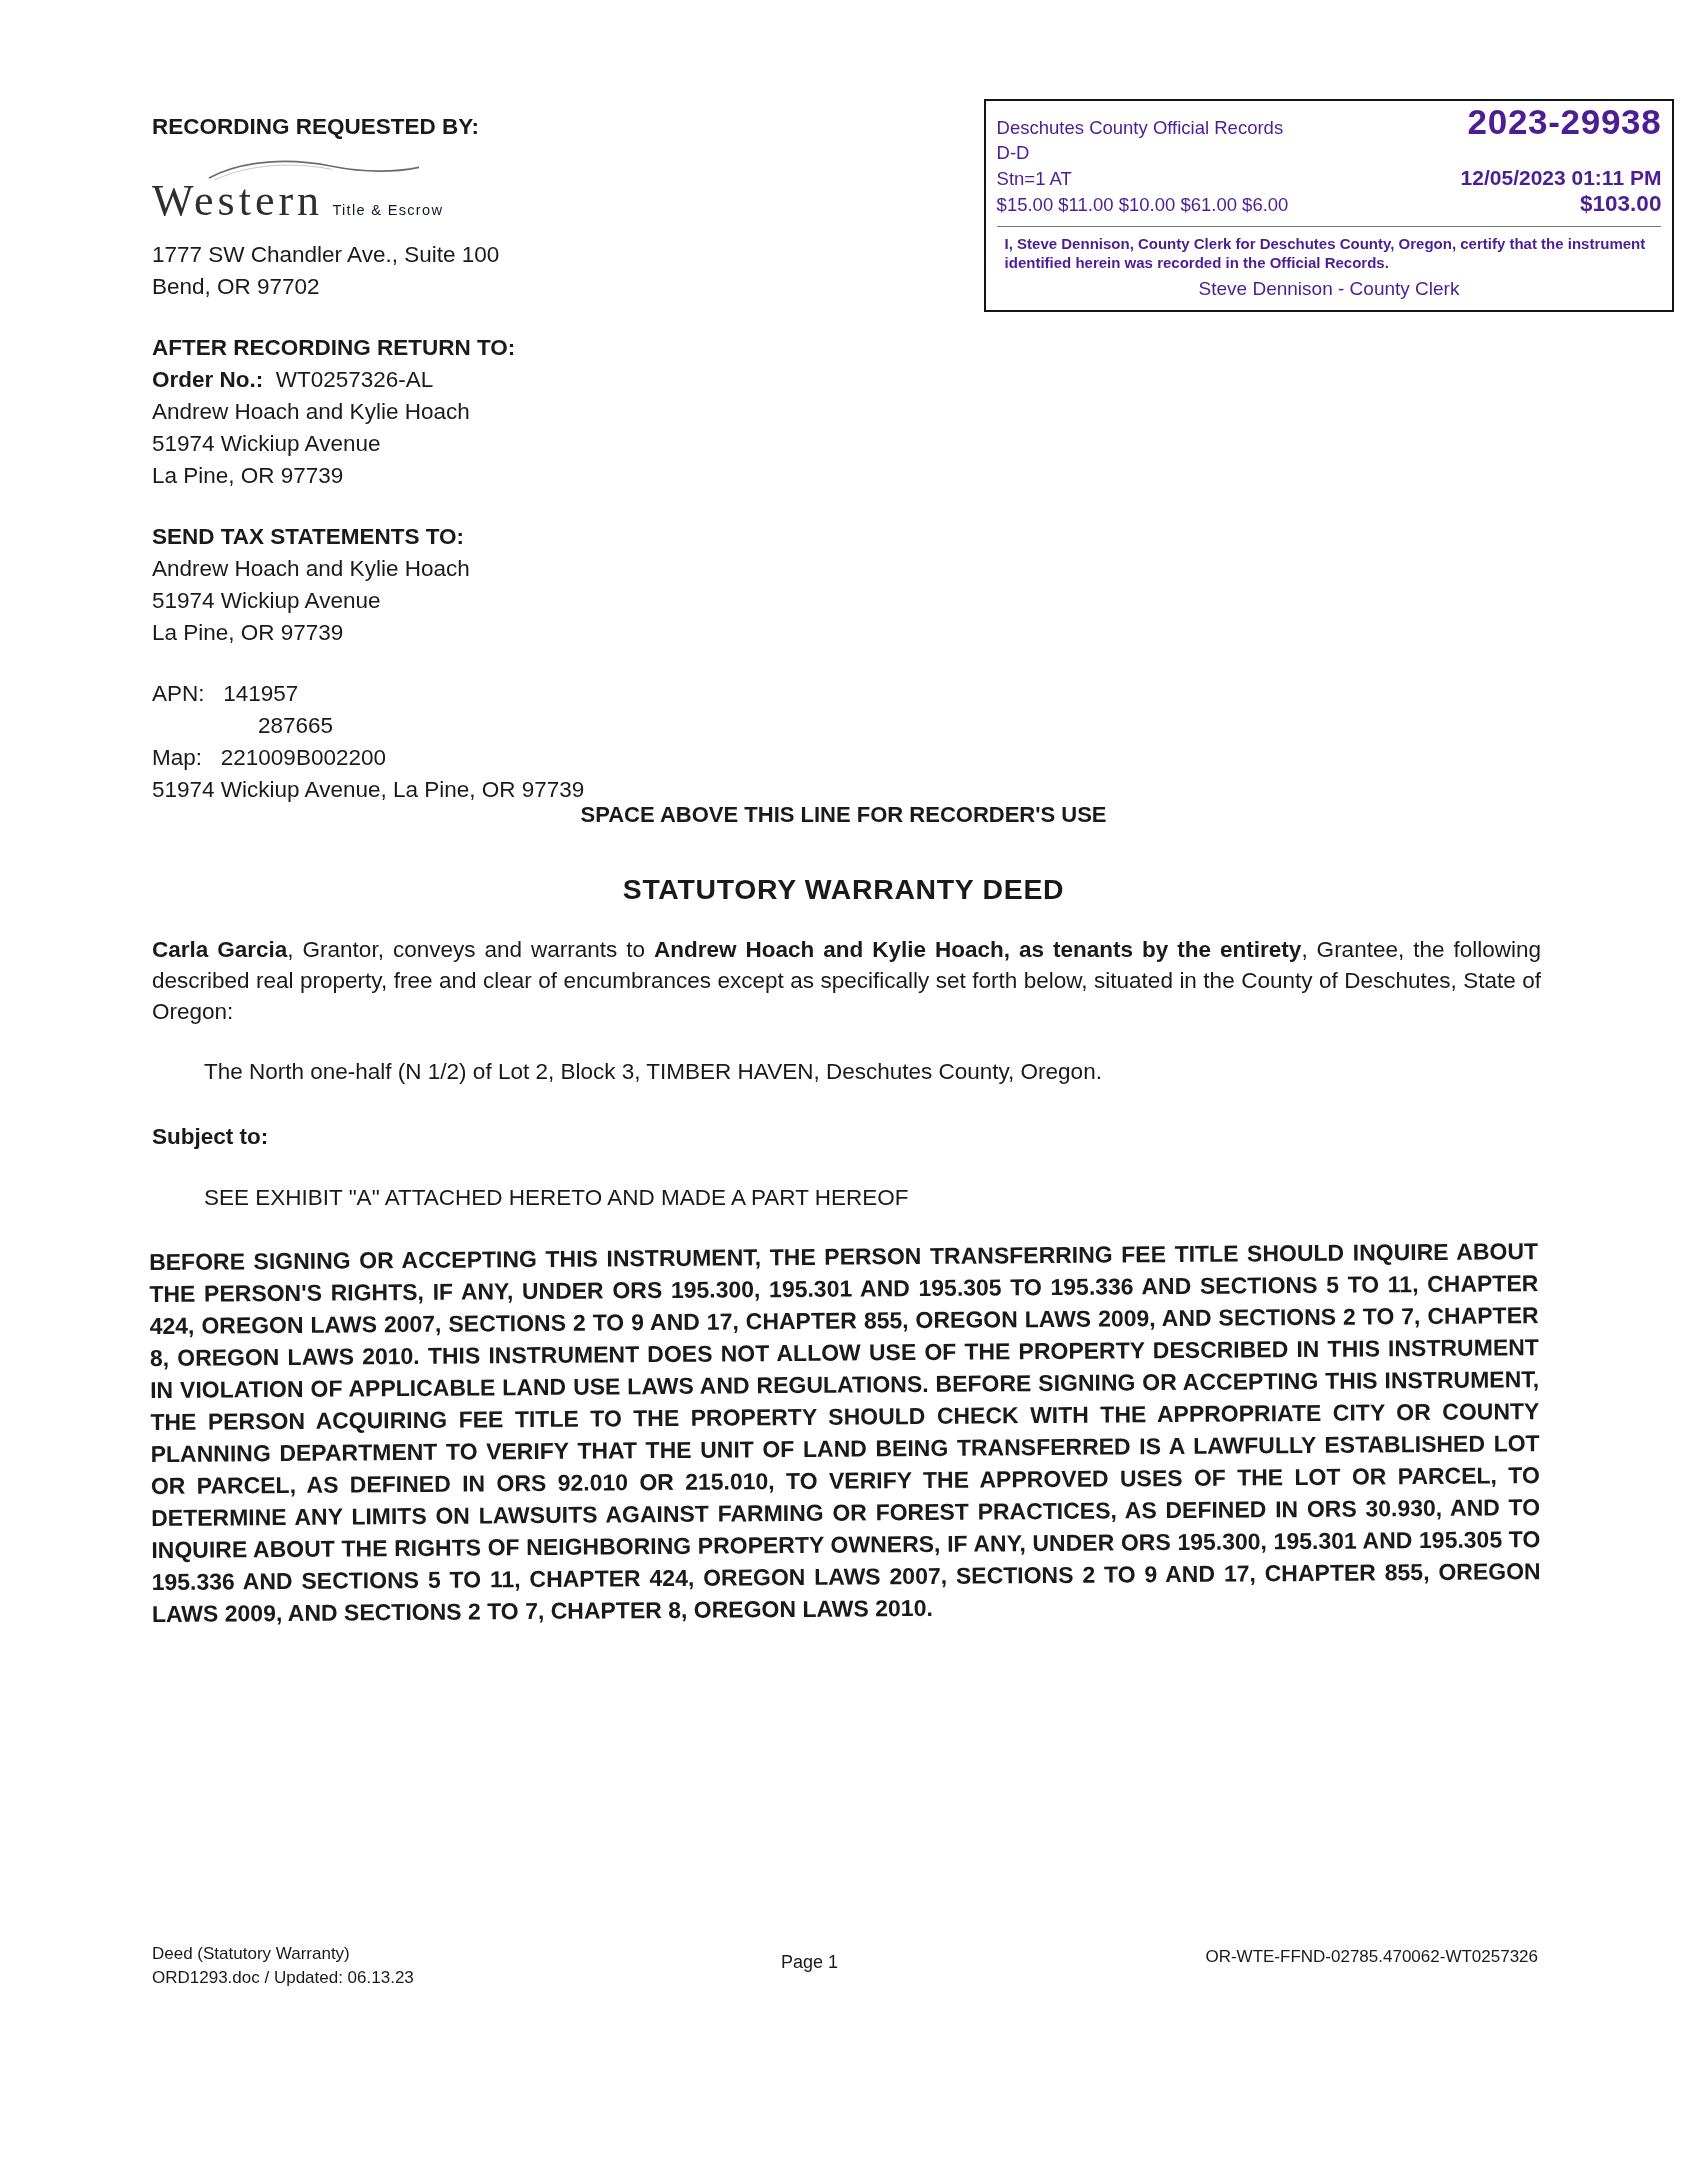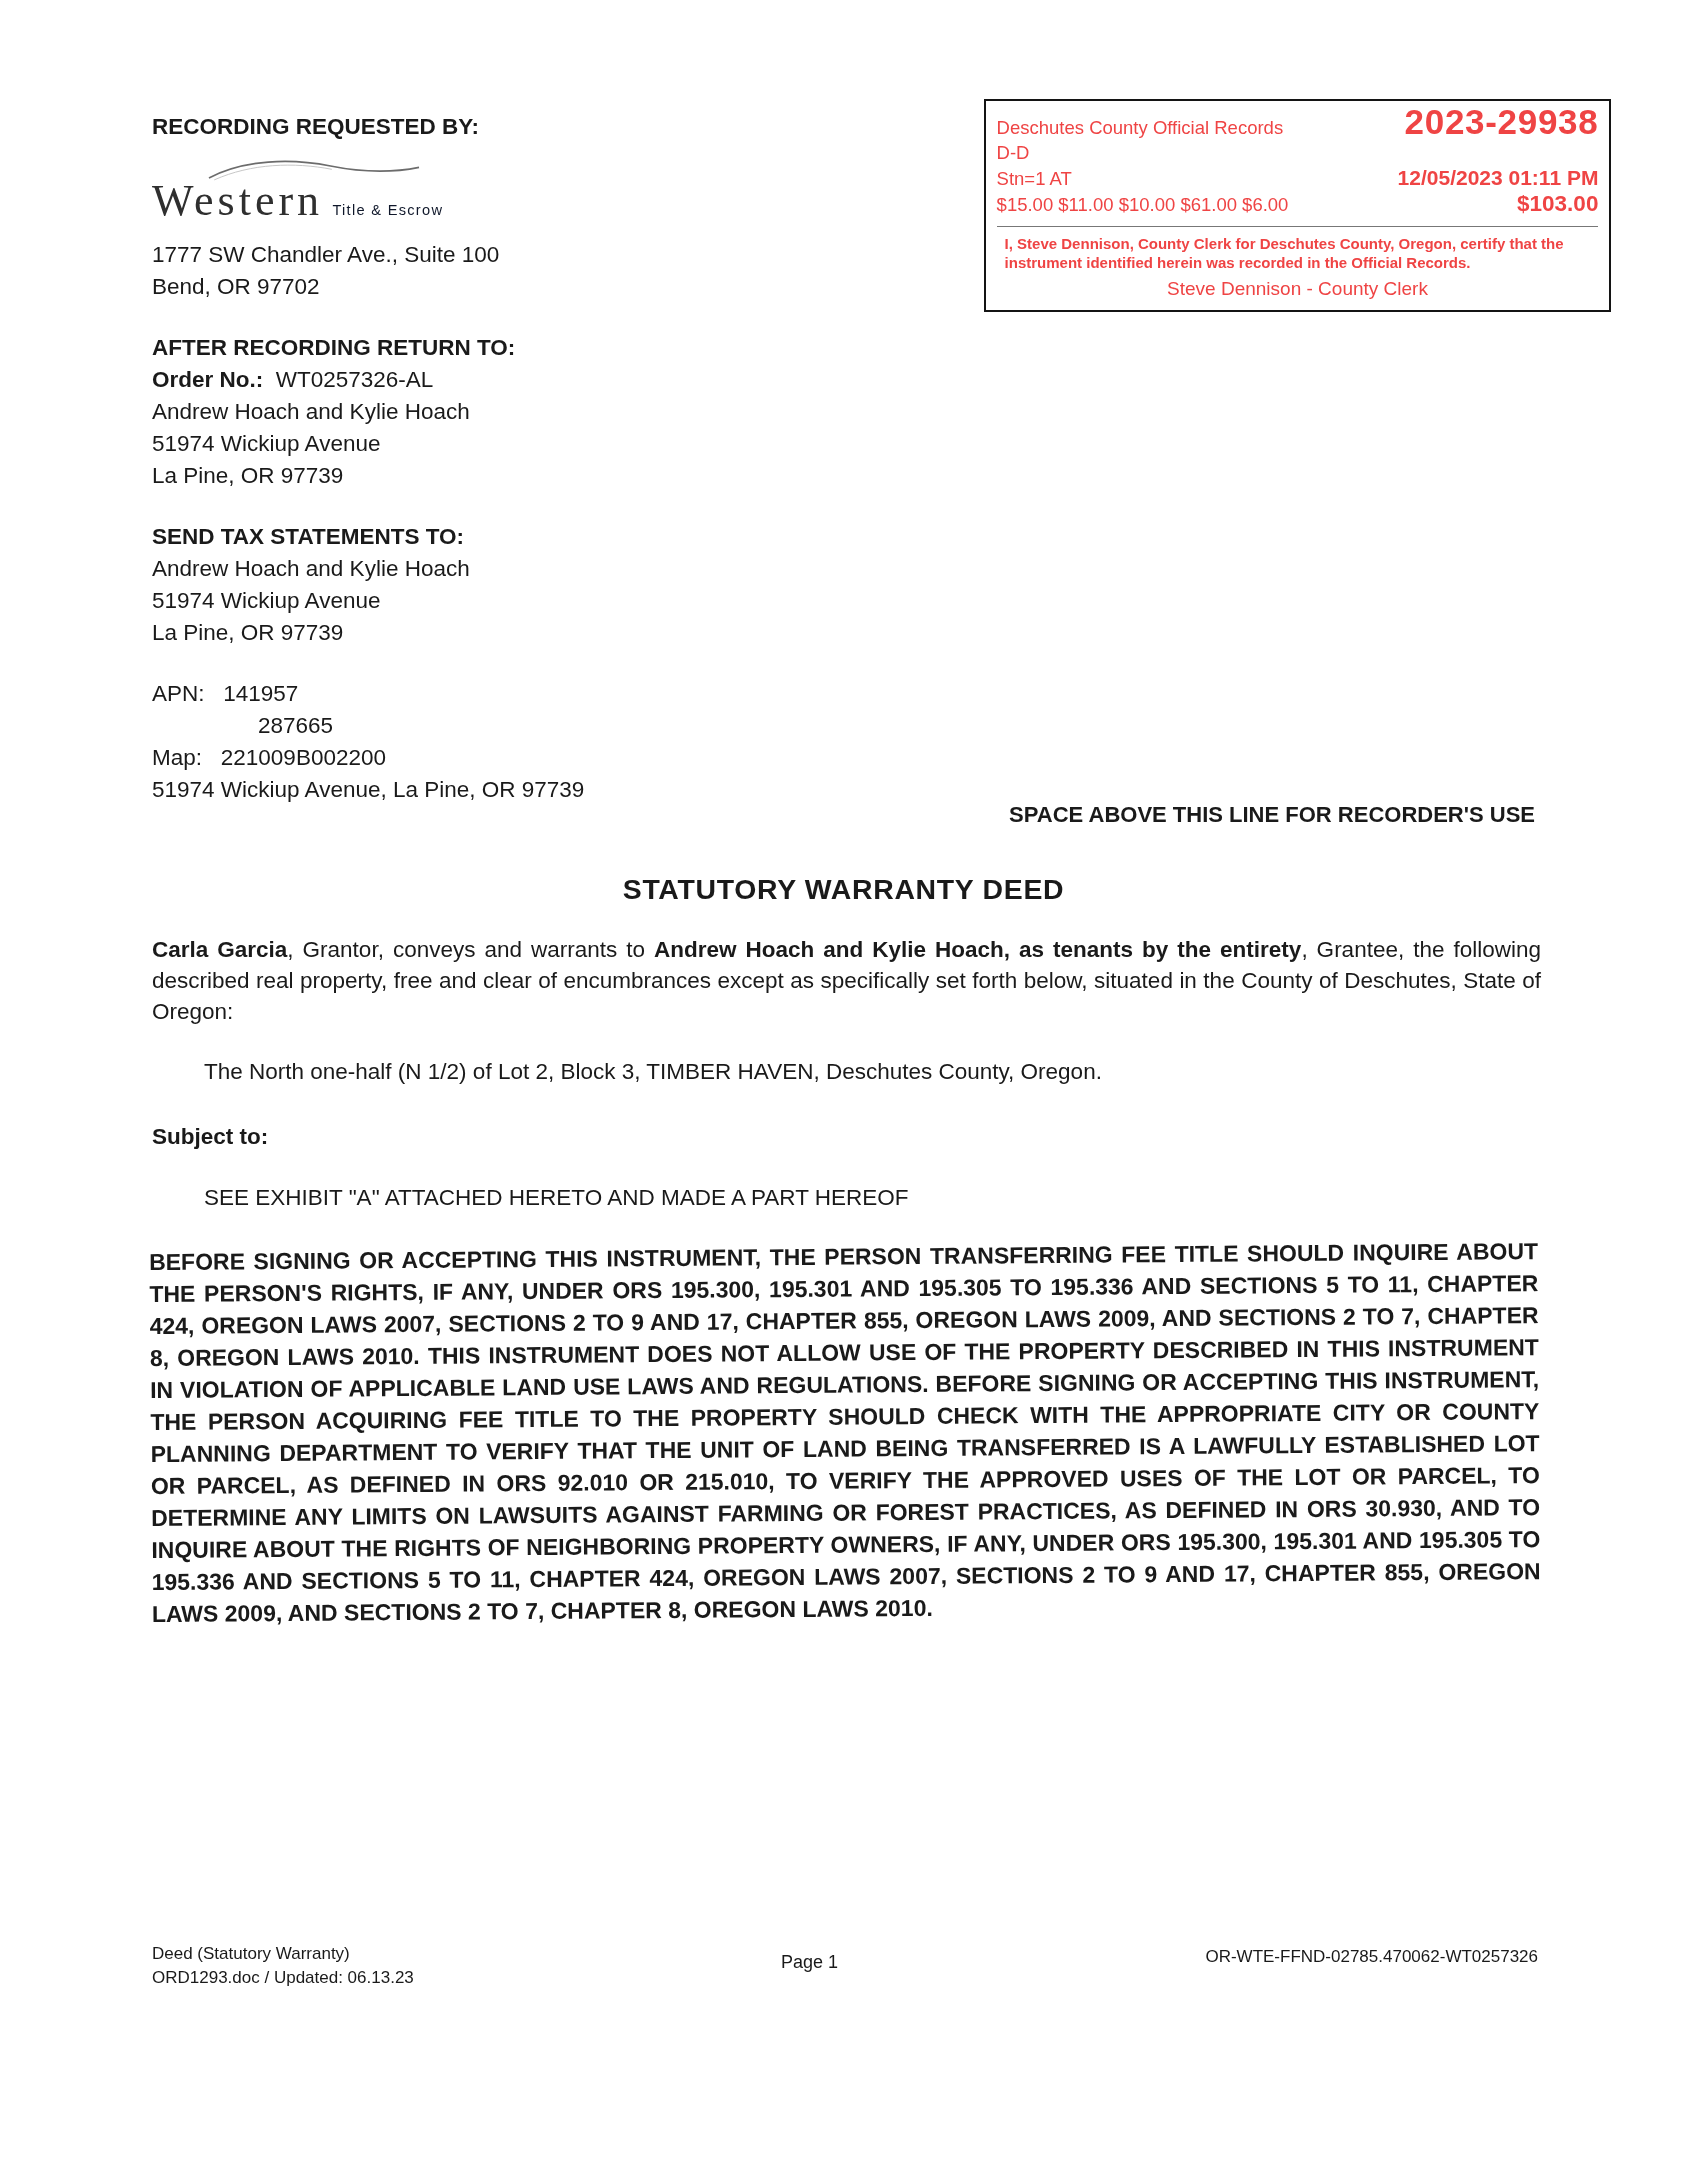--- a/index.html
+++ b/index.html
@@ -46,26 +46,26 @@
   .addr-block { margin-bottom: 29px; }
   .gap-top { margin-top: 29px; }
 
   .indent-2 { padding-left: 106px; }
 
   
   .stamp-box {
     position: absolute;
     left: 984px;
     top: 99px;
-    width: 627px;
+    width: 690px;
     border: 2px solid #141414;
     padding: 8px 10.6px 9.3px 10.6px;
     font-size: 18.5px;
     line-height: 25px;
-    color: #ef4444;
+    color: #4c1d95;
   }
   .stamp-row { display: flex; justify-content: space-between; align-items: baseline; }
   .stamp-office { font-size: 18.5px; }
   .stamp-docnum { font-size: 35px; font-weight: bold; letter-spacing: 0.7px; }
   .stamp-datetime { font-size: 21px; font-weight: bold; }
   .stamp-total { font-size: 22.5px; font-weight: bold; }
   .stamp-cert {
     margin-top: 9.3px;
     padding: 6.6px 5.3px 0 8px;
     border-top: 1px solid #777;
@@ -78,21 +78,21 @@
     font-size: 19px;
     margin-top: 4px;
   }
 
   
   .recorder-use-note {
     position: absolute;
     left: 152px;
     top: 802px;
     width: 1383px;
-    text-align: right;
+    text-align: center;
     font-size: 22px;
     font-weight: bold;
   }
   .deed-title {
     position: absolute;
     left: 0;
     top: 873px;
     width: 1687px;
     text-align: center;
     font-size: 28.4px;

